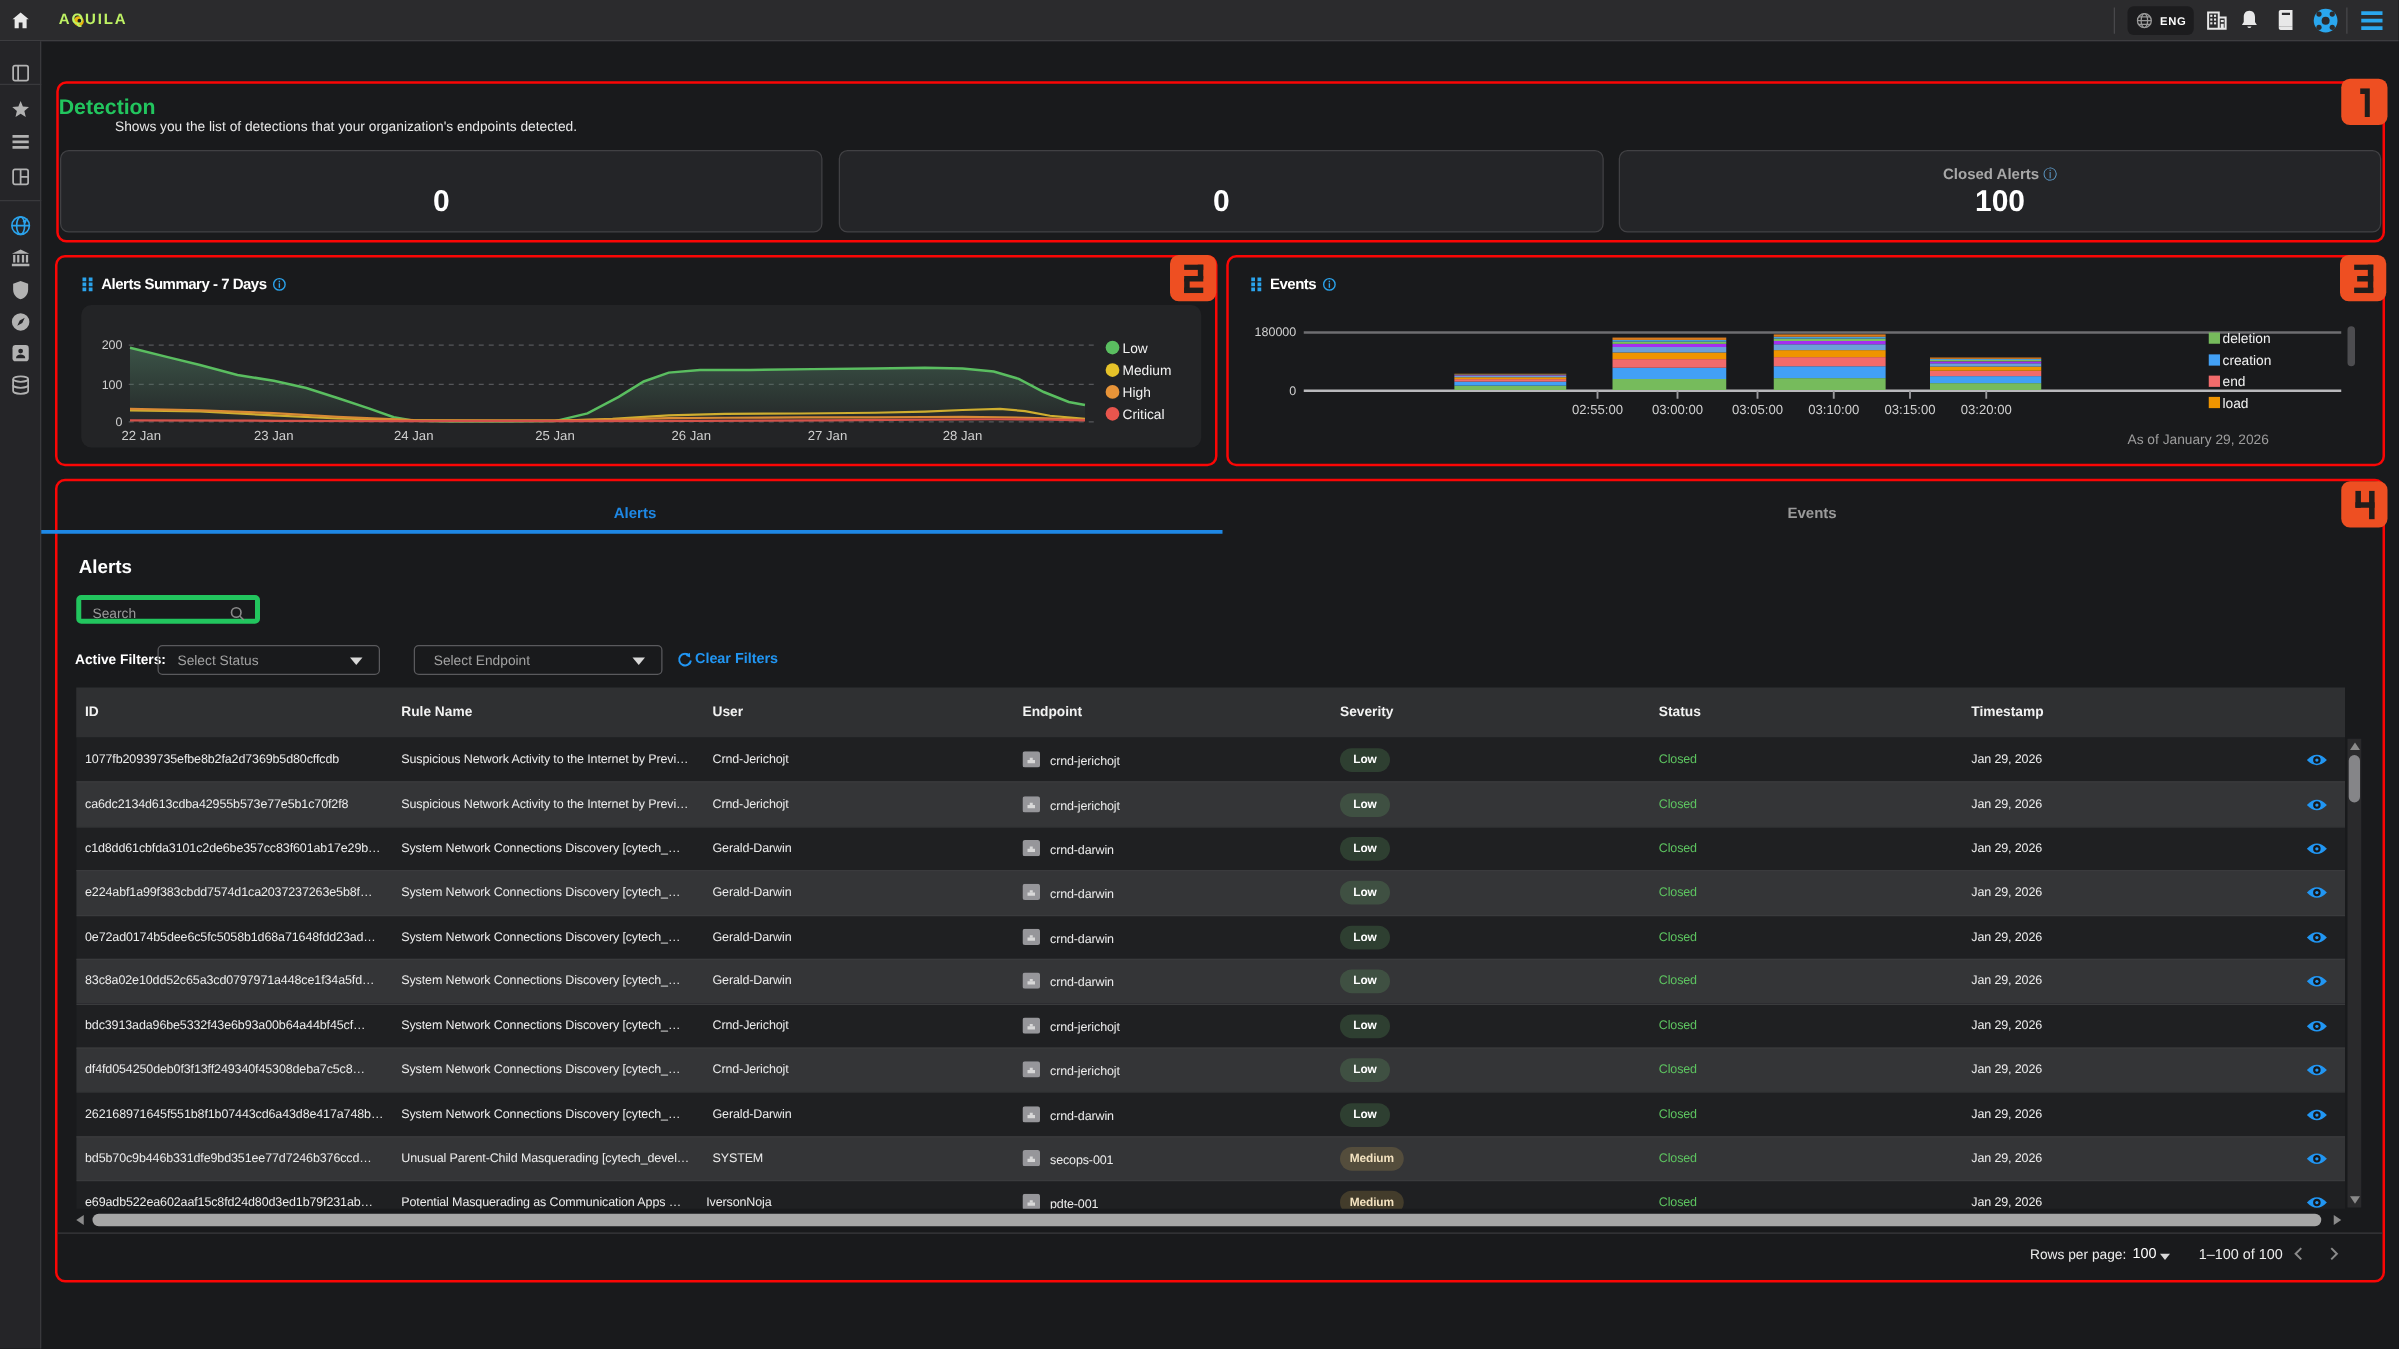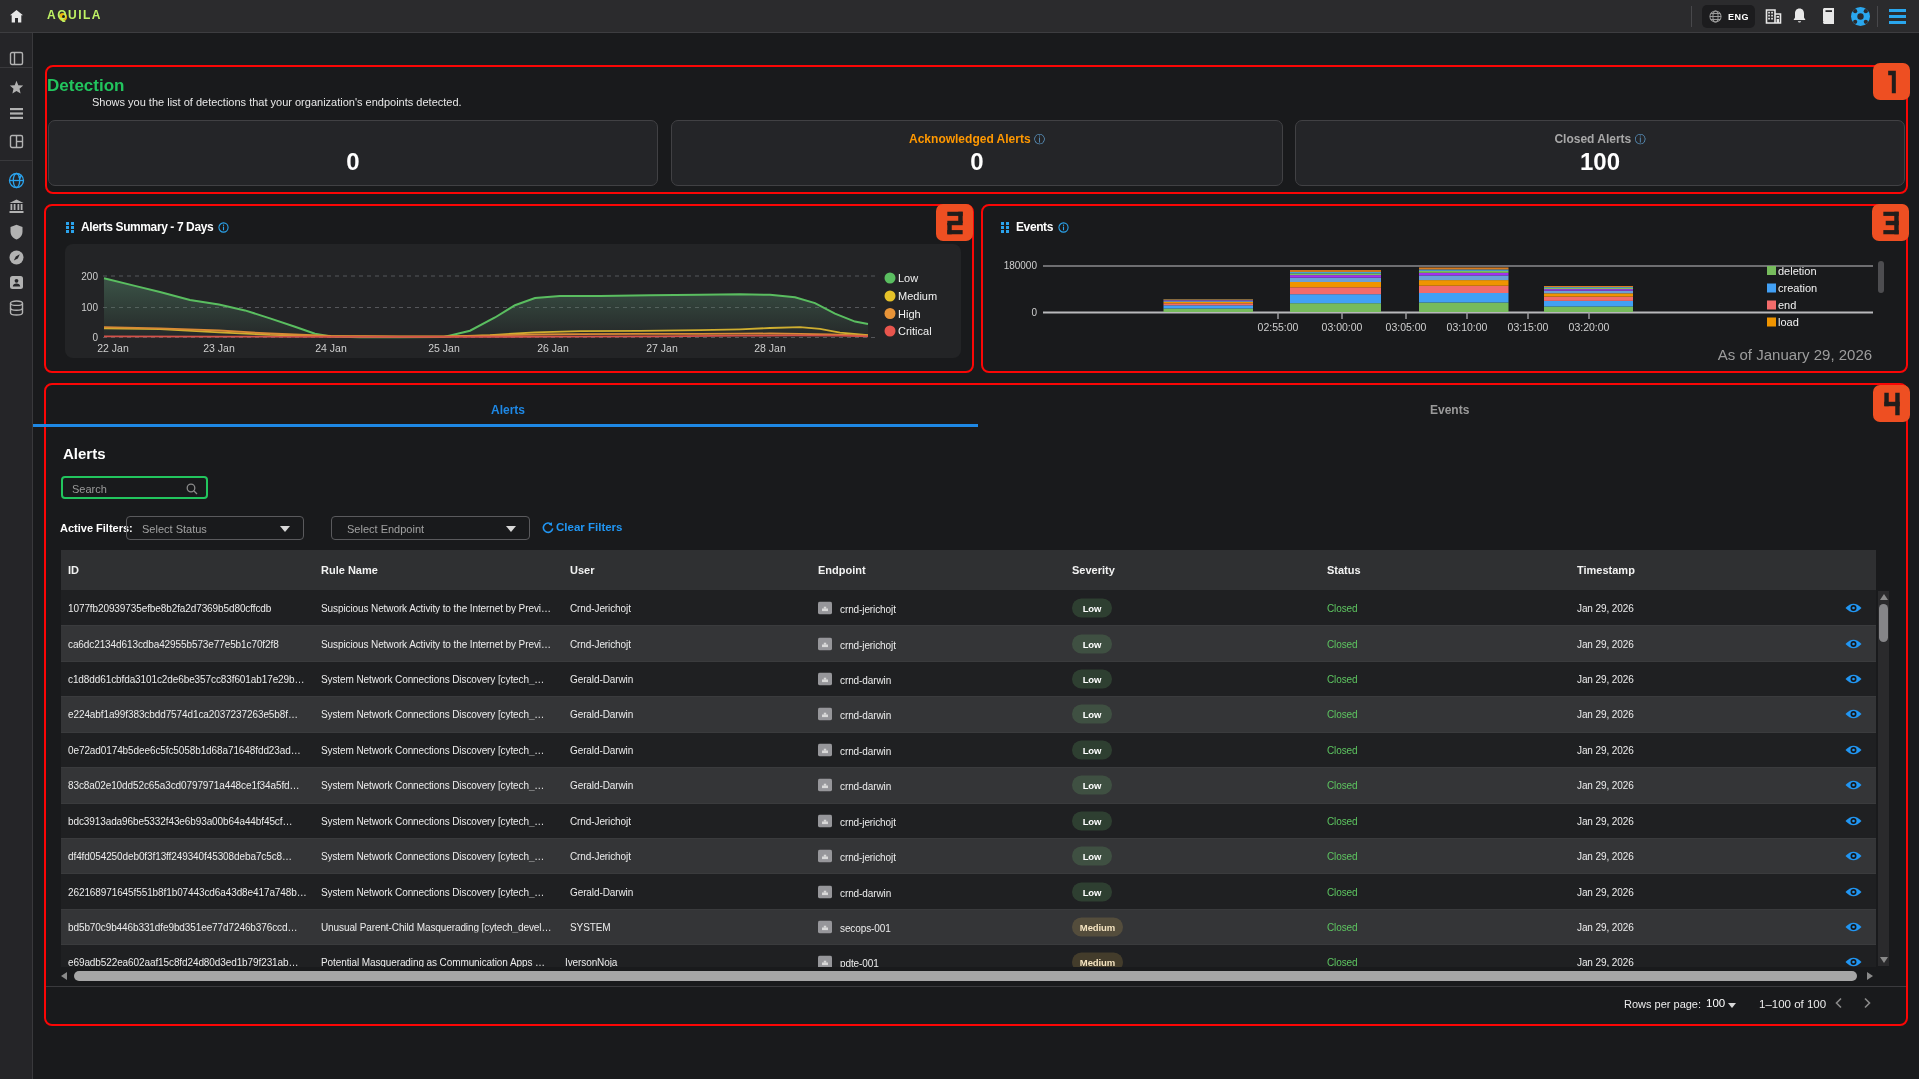--- a/index.html
+++ b/index.html
@@ -176,21 +176,20 @@
       </svg>
 </div>
 
 <div class="rbox" style="left:45px;top:65px;width:1863px;height:129px;"></div>
 <div style="position:absolute;left:47px;top:76px;font-size:17px;font-weight:bold;color:#22c55e;">Detection</div>
 <div style="position:absolute;left:47px;top:96px;font-size:11px;color:#e8e8e8;margin-left:45px;">Shows you the list of detections that your organization's endpoints detected.</div>
 <div class="card" style="left:48px;width:610px;">
   <div class="val">0</div>
 </div>
 <div class="card" style="left:671px;width:612px;">
-  <div class="lbl" style="color:#ff9800;">Acknowledged Alerts <span class="inf">ⓘ</span></div>
   <div class="val">0</div>
 </div>
 <div class="card" style="left:1295px;width:610px;">
   <div class="lbl" style="color:#a8a8a8;">Closed Alerts <span class="inf">ⓘ</span></div>
   <div class="val">100</div>
 </div>
 <div class="rlabel" style="left:1873px;top:63px;">
       <svg width="16" height="23" viewBox="0 0 16 24">
         <path d="M4 0 L12 0 L12 24 L7.8 24 L7.8 5 L4 5 Z" fill="#211d1b"></path>
       </svg>
@@ -341,21 +340,21 @@
     <rect x="767" y="11" width="9" height="9" fill="#76bb5c"></rect>
         <text x="778" y="19.5">deletion</text>
     <rect x="767" y="28.5" width="9" height="9" fill="#42a0f5"></rect>
         <text x="778" y="37">creation</text>
     <rect x="767" y="45.5" width="9" height="9" fill="#f26b6b"></rect>
         <text x="778" y="54">end</text>
     <rect x="767" y="62.5" width="9" height="9" fill="#ef9400"></rect>
         <text x="778" y="71">load</text>
   </g>
 </svg>
-<div class="abs" style="left:1702px;top:346px;width:186px;font-size:15px;color:#9d9d9d;text-align:center;">As of January 29, 2026</div>
+<div class="abs" style="left:1702px;top:346px;width:186px;font-size:11px;color:#9d9d9d;text-align:left;">As of January 29, 2026</div>
 <div class="abs" style="left:1878px;top:261px;width:6px;height:32px;background:#4d4d50;border-radius:3px;"></div>
 <div class="rlabel" style="left:936px;top:204px;">
       <svg width="16" height="23" viewBox="0 0 16 24">
         <g fill="#211d1b">
           <rect x="0" y="0" width="16" height="4.6"></rect>
           <rect x="11.4" y="0" width="4.6" height="12"></rect>
           <rect x="0" y="9.7" width="16" height="4.6"></rect>
           <rect x="0" y="12" width="4.6" height="12"></rect>
           <rect x="0" y="19.4" width="16" height="4.6"></rect>
         </g>
@@ -380,21 +379,21 @@
       <svg width="16" height="23" viewBox="0 0 16 24">
         <g fill="#211d1b">
           <rect x="0" y="0" width="4.6" height="14.3"></rect>
           <rect x="11.4" y="0" width="4.6" height="24"></rect>
           <rect x="0" y="9.7" width="16" height="4.6"></rect>
         </g>
       </svg>
     </div>
 
 <div class="abs" style="left:63px;top:445px;font-size:15px;font-weight:bold;color:#fff;">Alerts</div>
-<div class="abs" style="left:61px;top:476px;width:147px;height:23px;border:2px solid #22c55e;border-radius:4px;">
+<div class="abs" style="left:61px;top:476px;width:147px;height:23px;border:4px solid #22c55e;border-radius:4px;">
   <span style="position:absolute;left:9px;top:5px;font-size:11px;color:#9a9a9a;">Search</span>
   <svg style="position:absolute;right:8px;top:5px;" width="12" height="12" viewBox="0 0 12 12">
         <circle cx="5" cy="5" r="3.8" fill="none" stroke="#8a8a8a" stroke-width="1.3"></circle>
         <line x1="8" y1="8" x2="11" y2="11" stroke="#8a8a8a" stroke-width="1.3"></line>
       </svg>
 </div>
 <div class="abs" style="left:60px;top:522px;font-size:11px;font-weight:bold;color:#fff;">Active Filters:</div>
 <div class="abs" style="left:126px;top:516px;width:178px;height:24px;border:1px solid #5a5a5d;border-radius:4px;">
   <span style="position:absolute;left:15px;top:6px;font-size:11px;color:#a2a2a2;">Select Status</span>
   <span style="position:absolute;right:13px;top:9px;width:0;height:0;border-left:5px solid transparent;border-right:5px solid transparent;border-top:6px solid #d8d8d8;"></span>

